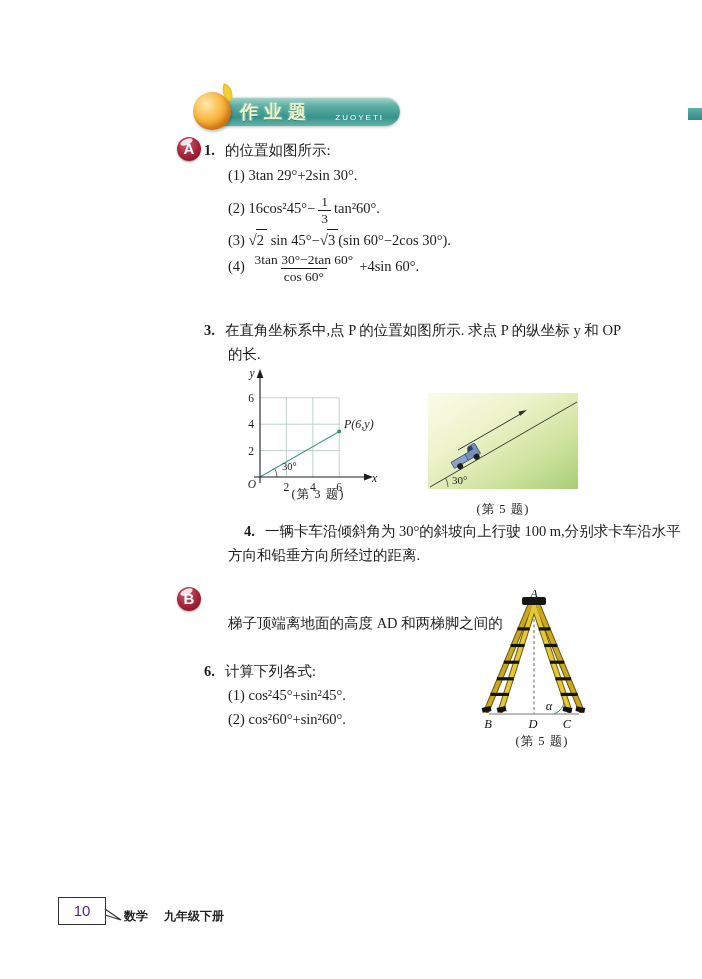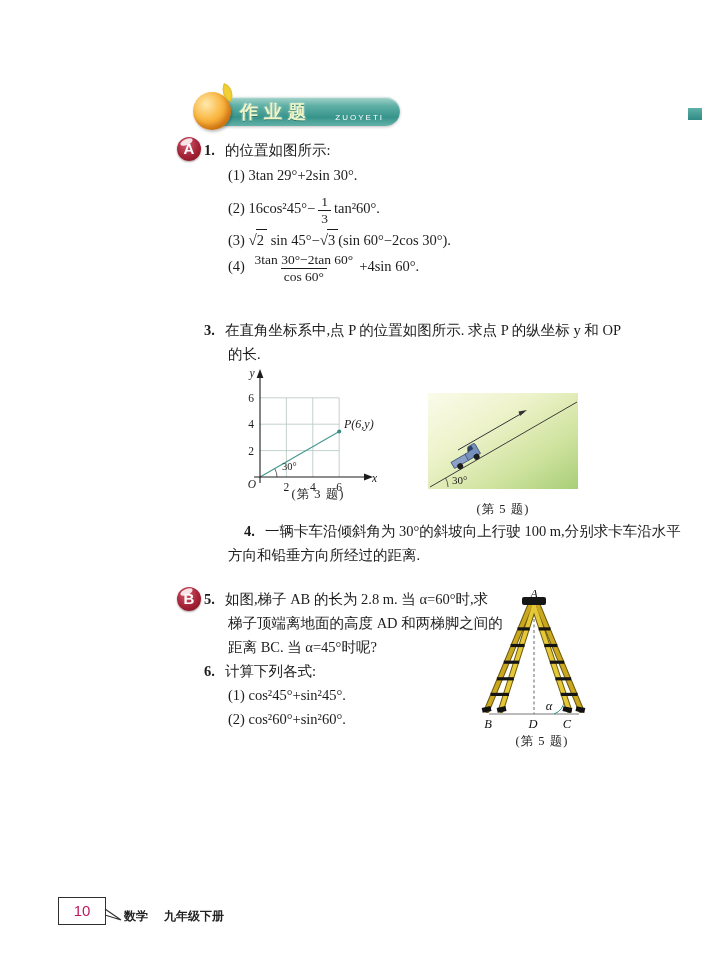--- a/index.html
+++ b/index.html
@@ -47,21 +47,21 @@
   
   .side-tab{position:absolute;right:0;top:108px;width:14px;height:12px;
     background:linear-gradient(180deg,#5fb0a8,#2e8c85);}
 
   
   .fig{position:absolute;}
   svg text{font-family:"Liberation Serif","DejaVu Serif",serif;}
 
   
   .page-num-box{position:absolute;left:58px;top:897px;width:46px;height:26px;border:1.4px solid #2f2f2f;
-    font-family:"Liberation Sans","DejaVu Sans",sans-serif;font-size:15px;text-align:center;line-height:26px;color:#be185d;}
+    font-family:"Liberation Sans","DejaVu Sans",sans-serif;font-size:15px;text-align:center;line-height:26px;color:#4c1d95;}
   .footer-text{position:absolute;left:124px;top:908px;font-family:"Liberation Sans","DejaVu Sans",sans-serif;
     font-size:12px;font-weight:600;color:#222;}
   .footer-text .book{margin-left:16px;}
 </style>
 </head>
 <body>
 
 <div class="page">
 
   <div class="side-tab"></div>
@@ -168,25 +168,21 @@
   </div>
   <div class="cap" style="left:428px;top:501px;width:150px;">(第 5 题)</div>
 
   <div class="t" style="left:204px;top:521px;margin-left:40px;">
     <span class="num">4.</span><span>一辆卡车沿倾斜角为 30°的斜坡向上行驶 100 m,分别求卡车沿水平</span>
   </div>
   <div class="t" style="left:228px;top:545px;">方向和铅垂方向所经过的距离.</div>
 
   <div class="badge" style="left:177px;top:587px;">B</div>
 
-  <div class="t" style="left:204px;top:589px;">
-    <span class="num">5.</span><span>如图,梯子 AB 的长为 2.8 m. 当 α=60°时,求</span>
-  </div>
   <div class="t" style="left:228px;top:613px;">梯子顶端离地面的高度 AD 和两梯脚之间的</div>
-  <div class="t" style="left:228px;top:637px;">距离 BC. 当 α=45°时呢?</div>
 
   <div class="t" style="left:204px;top:661px;">
     <span class="num">6.</span><span>计算下列各式:</span>
   </div>
   <div class="t" style="left:228px;top:685px;">(1) cos²45°+sin²45°.</div>
   <div class="t" style="left:228px;top:709px;">(2) cos²60°+sin²60°.</div>
 
   <div class="fig" style="left:477px;top:588px;width:130px;height:145px;">
     <svg width="130" height="145" viewBox="0 0 130 145">
 

